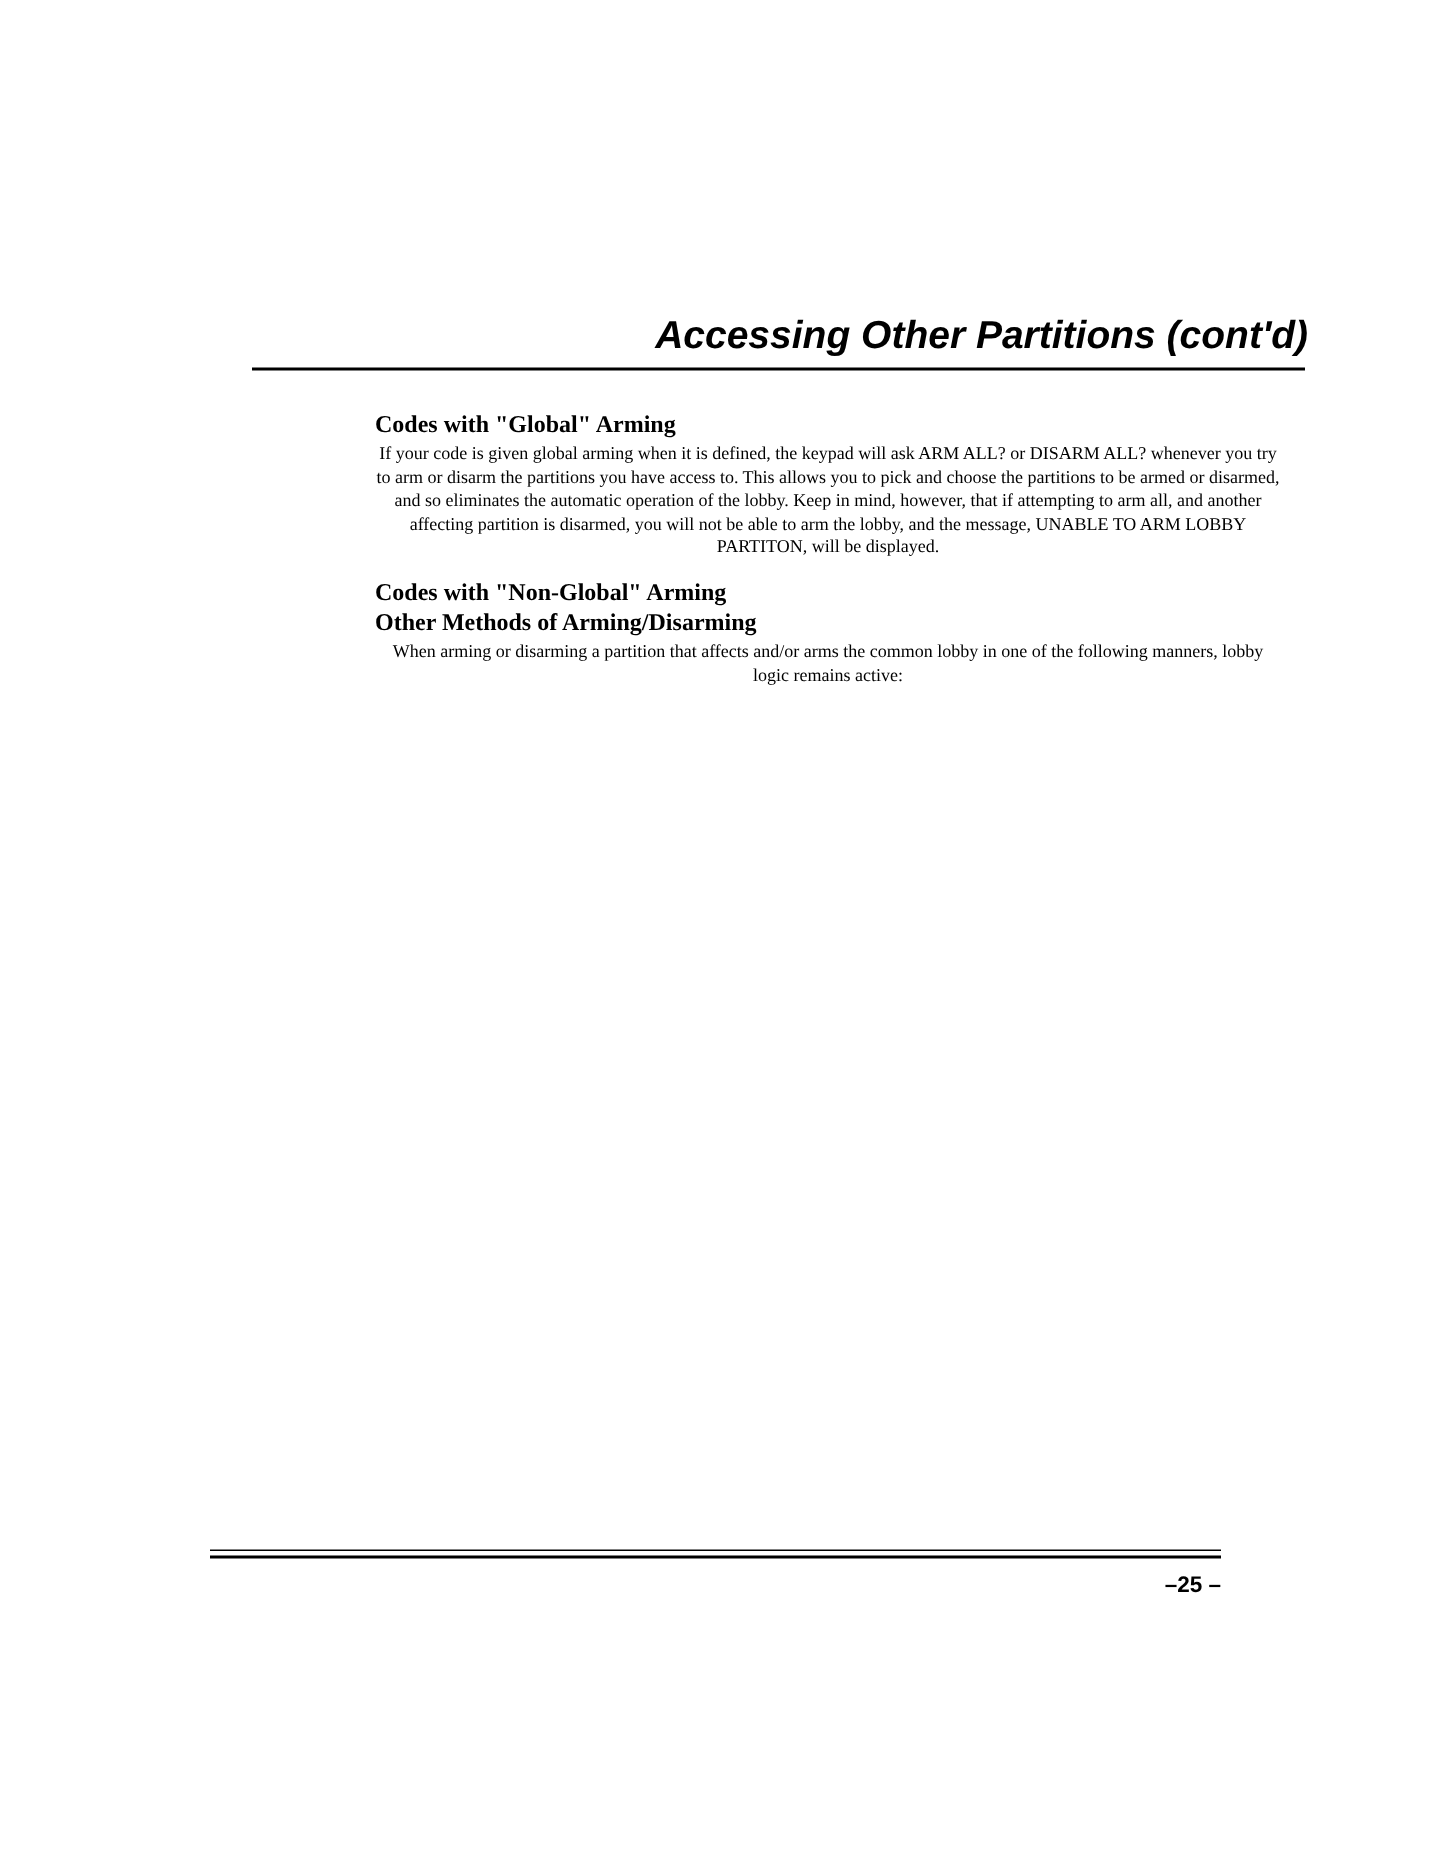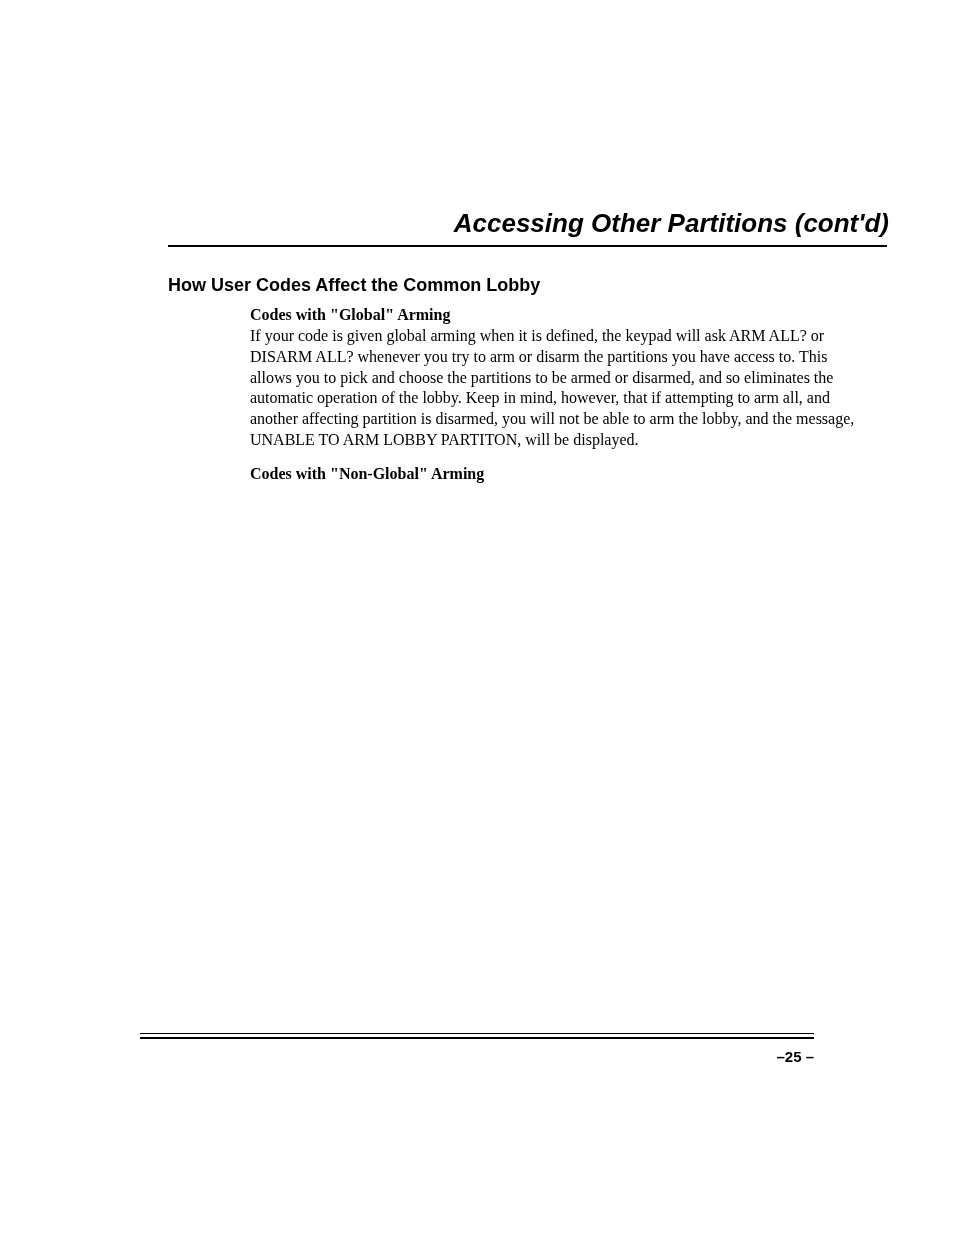--- a/index.html
+++ b/index.html
@@ -6,21 +6,21 @@
     margin: 0;
     padding: 0;
     background: #fff;
     color: #000;
     font-family: "Century Schoolbook", "New Century Schoolbook", Georgia, serif;
   }
   .page {
     width: 954px;
     height: 1235px;
     box-sizing: border-box;
-    padding: 208px 67px 0 168px;
+    padding: 208px 84px 0 168px;
     position: relative;
   }
   .title {
     font-family: Arial, Helvetica, sans-serif;
     font-style: italic;
     font-weight: bold;
     font-size: 26px;
     text-align: right;
     margin: 0 -2px 6px 0;
   }
@@ -37,23 +37,24 @@
   }
   .body-col {
     margin-left: 82px;
   }
   .subhead {
     font-weight: bold;
     font-size: 16px;
     margin: 0 0 2px 0;
   }
   .para {
-    font-size: 16px;
+    font-size: 12px;
     line-height: 1.3;
     margin: 0 16px 14px 0;
+    text-align: center;
   }
   ul.tight {
     margin: 0;
     padding-left: 24px;
     font-size: 16px;
     line-height: 1.55;
   }
   ul.tight li {
     padding-left: 8px;
   }
@@ -79,29 +80,30 @@
   }
 </style>
 </head>
 <body>
 
 <div class="page">
 
   <h1 class="title">Accessing Other Partitions (cont'd)</h1>
   <hr class="title-rule">
 
-  <h2 class="section-heading">How User Codes Affect the Common Lobby</h2>
 
   <div class="body-col">
 
     <p class="subhead">Codes with "Global" Arming</p>
     <p class="para">If your code is given global arming when it is defined, the keypad will ask ARM ALL? or DISARM ALL? whenever you try to arm or disarm the partitions you have access to.  This allows you to pick and choose the partitions to be armed or disarmed, and so eliminates the automatic operation of the lobby.  Keep in mind, however, that if attempting to arm all, and another affecting partition is disarmed, you will not be able to arm the lobby, and the message, UNABLE TO ARM LOBBY PARTITON, will be displayed.</p>
 
     <p class="subhead">Codes with "Non-Global" Arming</p>
 
+    <p class="subhead">Other Methods of Arming/Disarming</p>
+    <p class="para" style="margin-bottom:4px">When arming or disarming a partition that affects and/or arms the common lobby in one of the following manners, lobby logic remains active:</p>
 
 
   </div>
 
   <div class="footer-rule-wrap">
     <div class="footer-rule"></div>
   </div>
   <div class="page-number">–25 –</div>
 
 </div>

